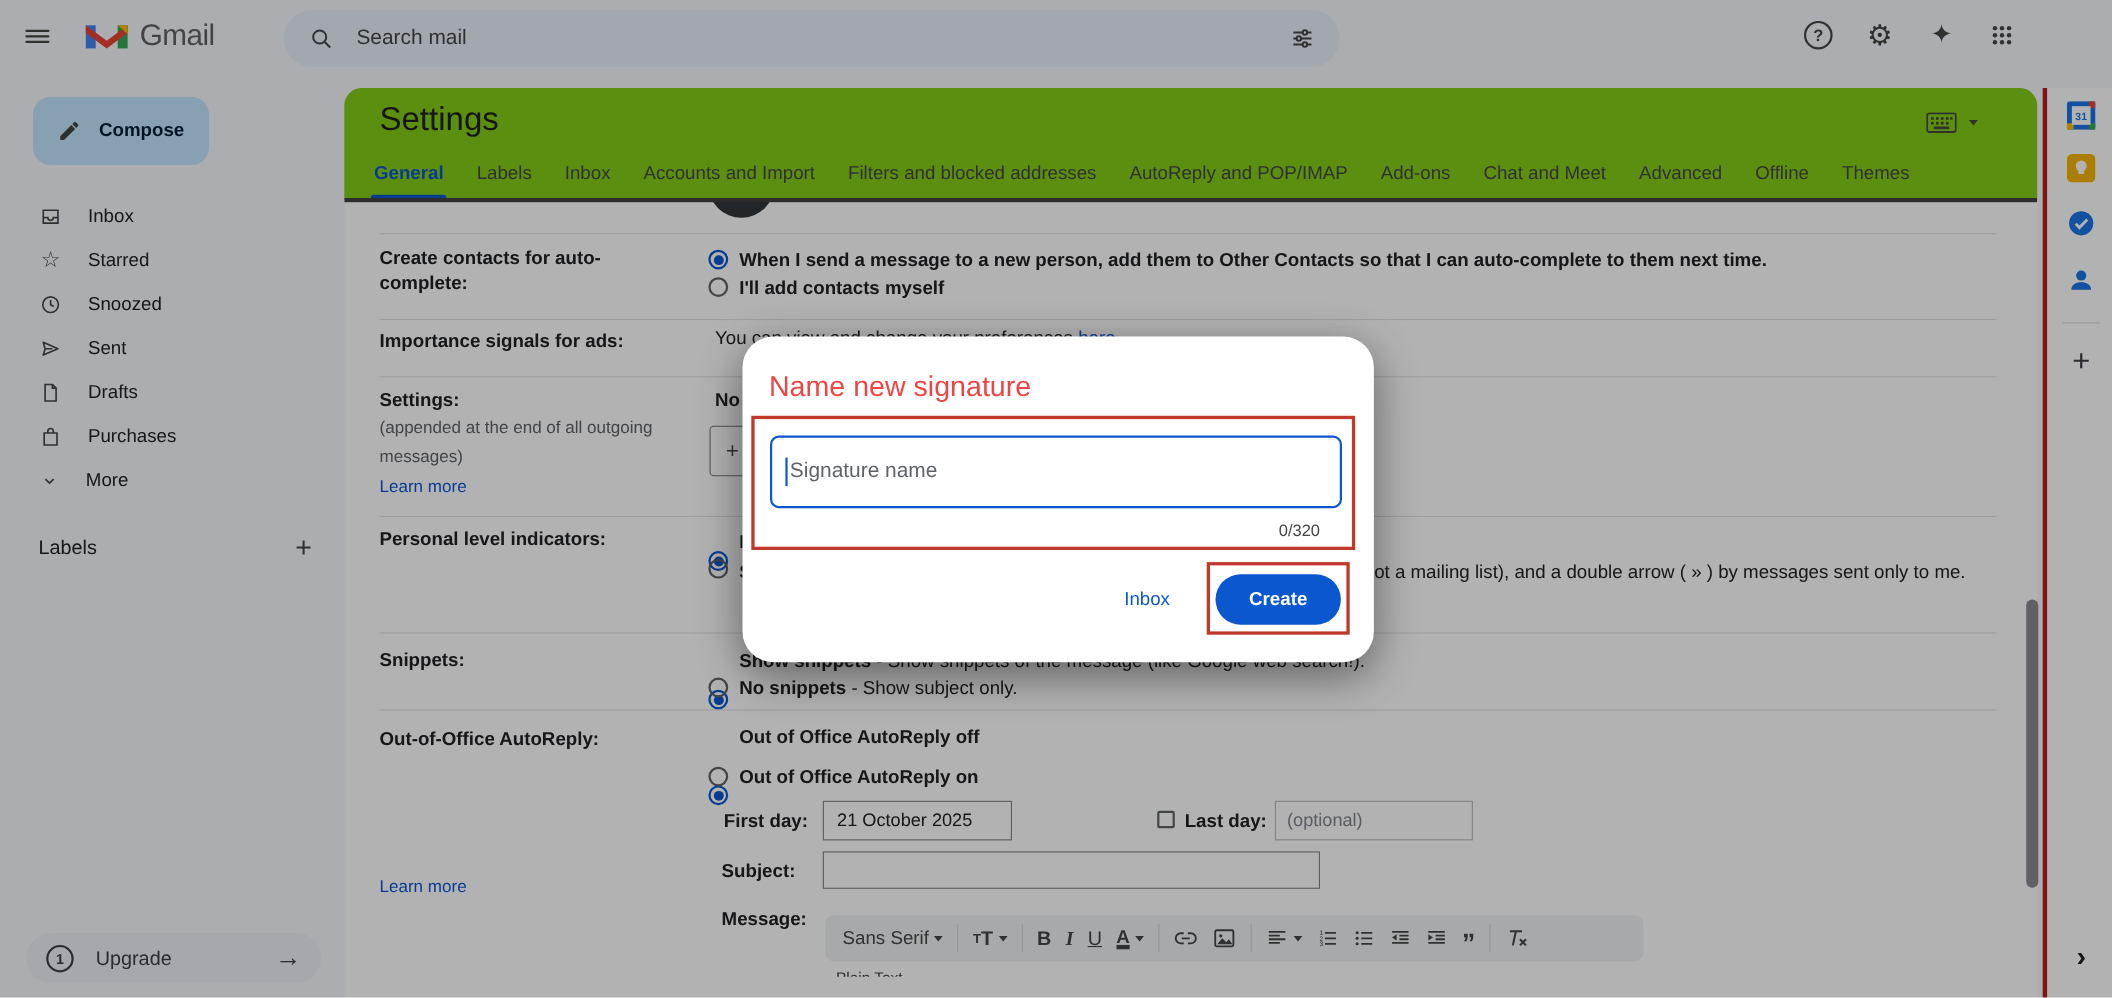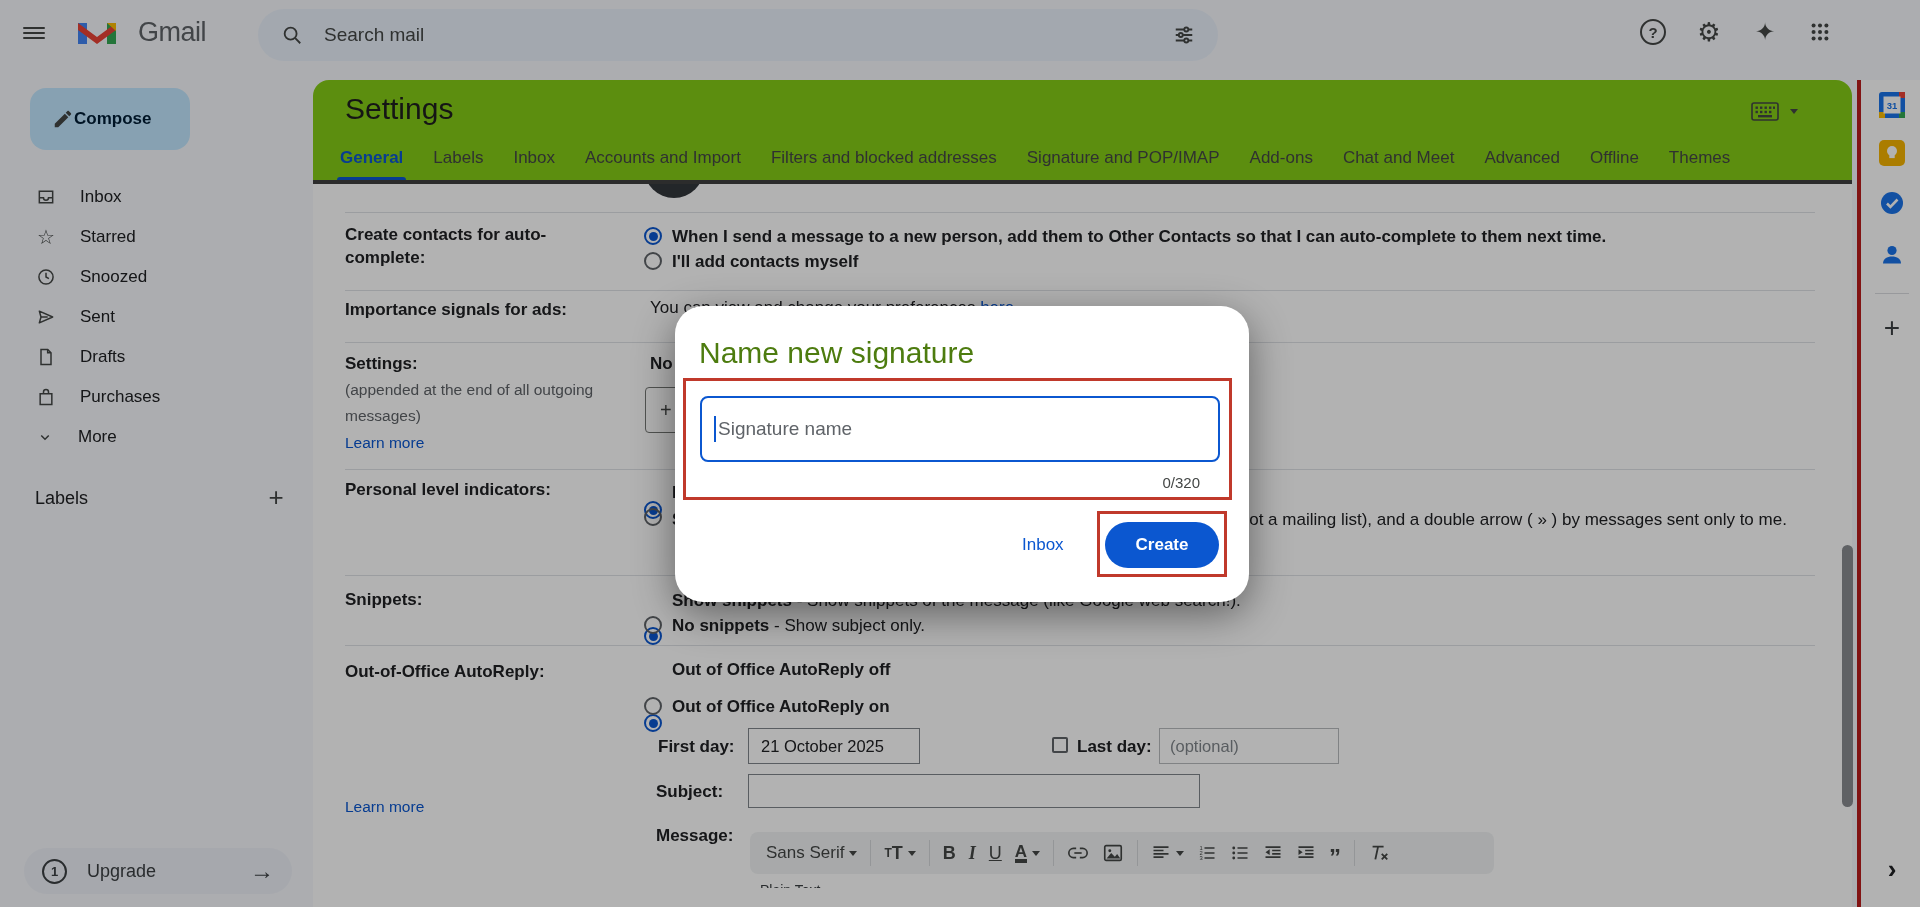--- a/index.html
+++ b/index.html
@@ -9,21 +9,21 @@
   .flex{display:flex;align-items:center}
   
   .hbar{width:22px;height:2.4px;background:#444746;margin:2.6px 0;border-radius:2px}
   .logo-text{font-size:27px;color:#5f6368;letter-spacing:-.5px}
   .searchpill{background:#eaf1fb;border-radius:26px}
   .searchinput{border:none;background:transparent;outline:none;font:19px "Liberation Sans",sans-serif;color:#444746;width:760px}
   .searchinput::placeholder{color:#444746;opacity:1}
   .topicon{width:40px;height:40px;border-radius:50%;display:flex;align-items:center;justify-content:center;color:#444746}
   .helpcirc{width:22px;height:22px;border:2.2px solid #444746;border-radius:50%;display:flex;align-items:center;justify-content:center;font-size:15px;font-weight:bold;color:#444746}
   
-  .compose{background:#c2e7ff;border-radius:16px;display:flex;align-items:center;gap:0;padding-left:22px;box-sizing:border-box}
+  .compose{background:#c2e7ff;border-radius:16px;display:flex;align-items:center;gap:16px;padding-left:22px;box-sizing:border-box}
   .compose span.lbl{font-size:17px;font-weight:600;color:#001d35}
   .navrow{display:flex;align-items:center;gap:24px;padding-left:28px;box-sizing:border-box;border-radius:0 20px 20px 0}
   .navrow .lbl{font-size:17px;color:#202124}
   .labels-h{font-size:18px;font-weight:500;color:#202124}
   .plusbtn{font-size:26px;color:#444746;line-height:30px;text-align:center}
   .upgrade{background:#eef1f8;border-radius:23px;display:flex;align-items:center;box-sizing:border-box;padding:0 18px;gap:20px}
   .onecirc{width:21px;height:21px;border:2px solid #3c4043;border-radius:50%;display:flex;align-items:center;justify-content:center;font-size:13px;font-weight:bold;color:#3c4043}
   
   .card{background:#ffffff;border-radius:16px 16px 0 0}
   .card-header{background:#84cc16;border-bottom:4px solid #404040;z-index:3}
@@ -55,21 +55,21 @@
   .tb-i{font-style:italic;font-family:"Liberation Serif",serif;font-size:18px;font-weight:bold}
   .tb-u{text-decoration:underline;font-size:18px}
   .tb-a{font-size:17px;font-weight:bold;border-bottom:4px solid #444746;line-height:15px}
   .clipline{overflow:hidden;height:7px}
   .clipline span{font-size:14px;color:#3c4043;line-height:15px}
   
   .panelicon{width:26px;height:26px;display:flex;align-items:center;justify-content:center}
   
   .dim{position:absolute;inset:0;background:rgba(0,0,0,0.30);z-index:50}
   .modal{position:absolute;z-index:60;background:#fff;border-radius:28px;box-shadow:0 12px 40px rgba(0,0,0,.45)}
-  .modal-title{font-size:30px;color:#4d7c0f}
+  .modal-title{font-size:26px;color:#ef4444}
   .sig-input{width:100%;height:100%;box-sizing:border-box;border:2.5px solid #0b57d0;border-radius:8px;
              font:19px "Liberation Sans",sans-serif;color:#202124;padding:0 16px;outline:none}
   .sig-input::placeholder{color:#5f6368;opacity:1}
   .counter{font-size:15px;color:#444746;text-align:right}
   .annot{border:3px solid #c0392b;box-sizing:border-box;position:absolute;pointer-events:none}
   .cancel{font-size:17px;font-weight:500;color:#0b57d0}
   .createbtn{background:#0b57d0;border:none;border-radius:23px;color:#fff;font:600 17px "Liberation Sans",sans-serif;
              display:flex;align-items:center;justify-content:center}
   svg{display:block}
 </style>
@@ -79,21 +79,21 @@
 <div class="stage">
 
   <div class="abs" style="left:0;top:0;width:1920px;height:80px">
     <div class="abs" style="left:14px;top:13px;width:40px;height:40px;display:flex;flex-direction:column;justify-content:center;align-items:center">
       <span>
           <div class="hbar"></div>
           <div class="hbar"></div>
           <div class="hbar"></div>
         </span>
     </div>
-    <div class="abs flex" style="left:76px;top:16px;gap:20px">
+    <div class="abs flex" style="left:76px;top:16px;gap:9px">
       <span>
         <svg width="42" height="32" viewBox="0 0 42 32">
           <rect x="2" y="7" width="9" height="21" fill="#4285f4"></rect>
           <rect x="31" y="7" width="9" height="21" fill="#34a853"></rect>
           <path d="M2 7l19 14L40 7v7L21 28 2 14z" fill="#ea4335"></path>
           <path d="M31 7h9v8z" fill="#fbbc04"></path>
         </svg>
       </span>
       <span class="logo-text">Gmail</span>
     </div>
@@ -249,21 +249,21 @@
             </svg>
         </span>
         <span class="caretdn"></span>
       </div>
       <div class="abs tabs" style="left:24px;top:56px">
         <div class="tab active"><span>General</span><div class="ul"></div></div>
         <div class="tab"><span>Labels</span></div>
         <div class="tab"><span>Inbox</span></div>
         <div class="tab"><span>Accounts and Import</span></div>
         <div class="tab"><span>Filters and blocked addresses</span></div>
-        <div class="tab"><span>Signature and POP/IMAP</span></div>
+        <div class="tab"><span>AutoReply and POP/IMAP</span></div>
         <div class="tab"><span>Add-ons</span></div>
         <div class="tab"><span>Chat and Meet</span></div>
         <div class="tab"><span>Advanced</span></div>
         <div class="tab"><span>Offline</span></div>
         <div class="tab"><span>Themes</span></div>
       </div>
     </div>
 
     <div class="abs" style="left:0;top:0;width:1539px;height:827px;z-index:2">
 

